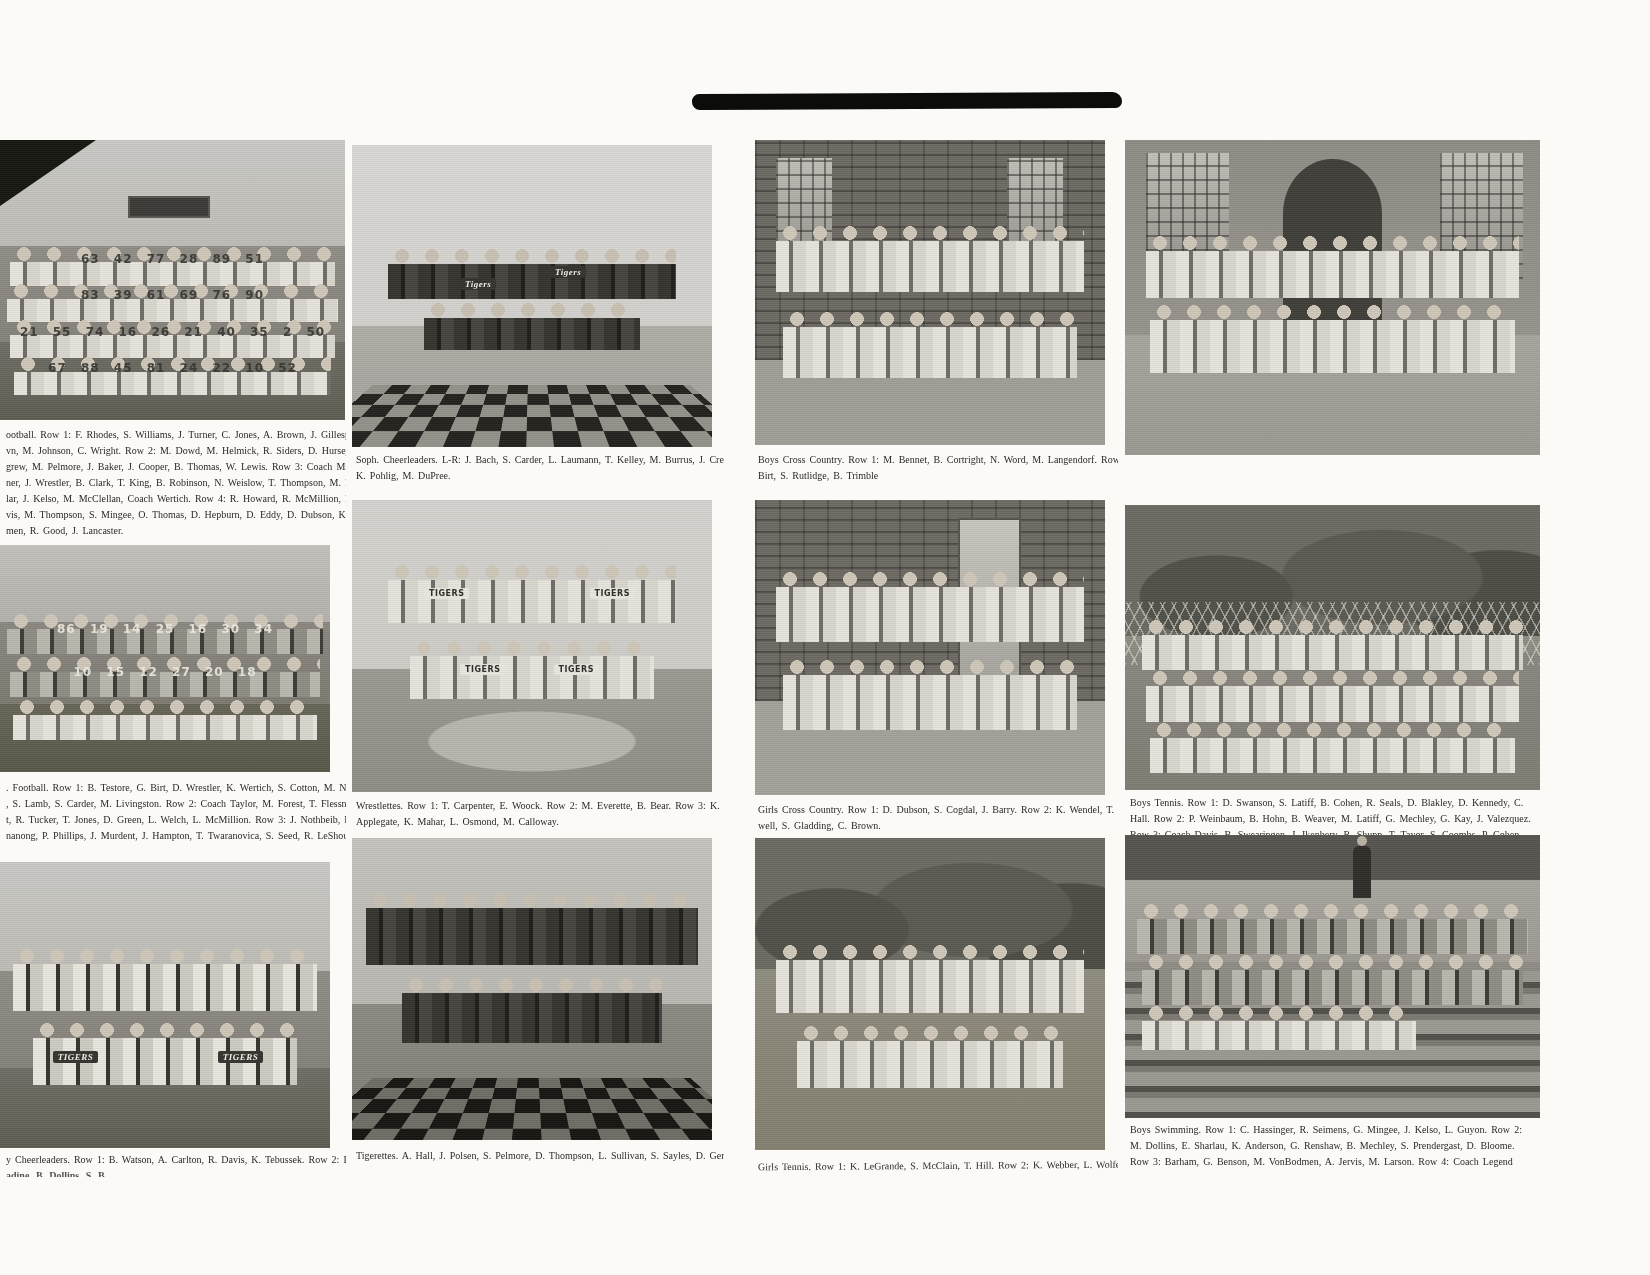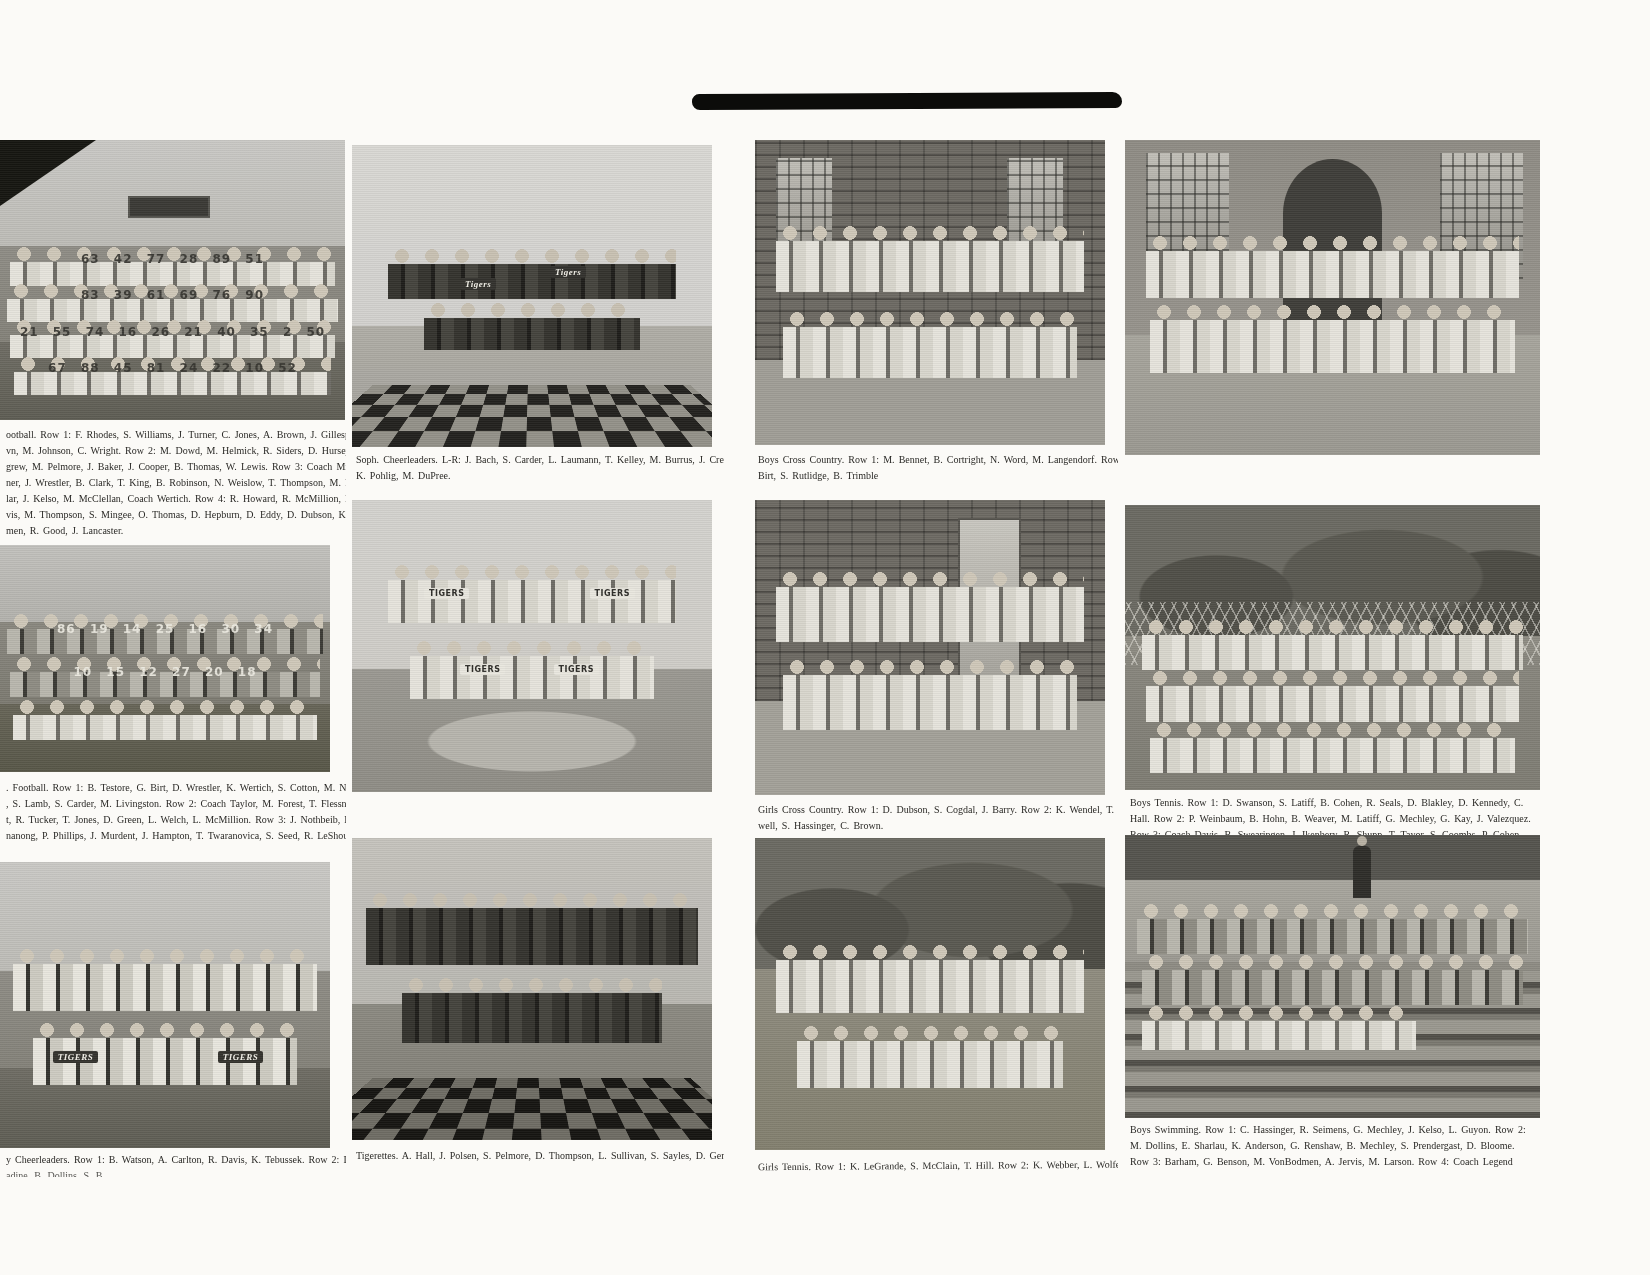--- a/index.html
+++ b/index.html
@@ -58,21 +58,21 @@
   .prow.mix{--shirt:#b9b7ae;--gap:#3c3b35;--shirt2:#8e8c83;}
   .jrow{position:absolute;left:0;right:0;text-align:center;
         font:bold 12px "DejaVu Sans",sans-serif;color:#34332e;word-spacing:9px;letter-spacing:1px;opacity:.9;}
   .jrow.light{color:#efede4;}
   .chip{position:absolute;font:italic bold 9px "Liberation Serif",serif;color:#f2f0e8;background:#34332e;
         padding:1px 5px;border-radius:2px;letter-spacing:.5px;}
   .chip.lt{font:bold 8px "DejaVu Sans",sans-serif;font-style:normal;background:#e9e7df;color:#2e2d29;}
   
   .cap{position:absolute;overflow:hidden;font-size:10px;line-height:16px;word-spacing:1.6px;color:#2b2a27;}
   .capline{white-space:nowrap;overflow:hidden;}
-  .cutline{height:9px;overflow:hidden;opacity:.8;}
+  .cutline{height:9px;overflow:hidden;opacity:.8;font-weight:bold;}
 </style>
 </head>
 <body>
 
 <div class="page">
 
   <div class="spine" style="left:692px;top:93px;width:430px;height:16px"></div>
 
   <div class="ph ph-field" style="left:0;top:140px;width:345px;height:280px">
     <div class="wedge"></div>
@@ -144,30 +144,34 @@
 
   <div class="ph ph-gym" style="left:352px;top:500px;width:360px;height:292px">
     <div class="mat"></div>
     <div class="prow" style="left:10%;right:10%;top:22%;height:20%"></div>
     <div class="prow" style="left:16%;right:16%;top:48%;height:20%"></div>
     <span class="chip lt" style="left:20%;top:30%">TIGERS</span>
     <span class="chip lt" style="left:66%;top:30%">TIGERS</span>
     <span class="chip lt" style="left:30%;top:56%">TIGERS</span>
     <span class="chip lt" style="left:56%;top:56%">TIGERS</span>
   </div>
+  <figcaption class="cap" style="left:356px;top:798px;width:368px">
+    <div class="capline">Wrestlettes. Row 1: T. Carpenter, E. Woock. Row 2: M. Everette, B. Bear. Row 3: K.</div>
+    <div class="capline">Applegate, K. Mahar, L. Osmond, M. Calloway.</div>
+  </figcaption>
 
   <div class="ph" style="left:755px;top:500px;width:350px;height:295px;background:#a3a199">
     <div class="brick" style="left:0;right:0;top:0;height:68%"></div>
     <div class="door" style="left:58%;top:6%;width:18%;height:56%"></div>
     <div class="prow" style="left:6%;right:6%;top:24%;height:24%"></div>
     <div class="prow" style="left:8%;right:8%;top:54%;height:24%"></div>
   </div>
   <figcaption class="cap" style="left:758px;top:802px;width:360px">
     <div class="capline">Girls Cross Country. Row 1: D. Dubson, S. Cogdal, J. Barry. Row 2: K. Wendel, T. Black-</div>
-    <div class="capline">well, S. Hassinger, C. Brown.</div>
+    <div class="capline">well, S. Gladding, C. Brown.</div>
   </figcaption>
 
   <div class="ph ph-court" style="left:1125px;top:505px;width:415px;height:285px">
     <div class="trees" style="left:0;right:0;top:0;height:46%"></div>
     <div class="fence" style="left:0;right:0;top:34%;height:22%"></div>
     <div class="prow" style="left:4%;right:4%;top:40%;height:18%"></div>
     <div class="prow" style="left:5%;right:5%;top:58%;height:18%"></div>
     <div class="prow" style="left:6%;right:6%;top:76%;height:18%"></div>
   </div>
   <figcaption class="cap" style="left:1130px;top:795px;width:425px">
@@ -206,18 +210,18 @@
   </figcaption>
 
   <div class="ph ph-pool" style="left:1125px;top:835px;width:415px;height:283px">
     <div class="bleachers"></div>
     <div class="coach" style="left:55%;top:4%"></div>
     <div class="prow mix" style="left:3%;right:3%;top:24%;height:18%"></div>
     <div class="prow mix" style="left:4%;right:4%;top:42%;height:18%"></div>
     <div class="prow" style="left:4%;right:30%;top:60%;height:16%"></div>
   </div>
   <figcaption class="cap" style="left:1130px;top:1122px;width:425px">
-    <div class="capline">Boys Swimming. Row 1: C. Hassinger, R. Seimens, G. Mechley, J. Kelso, L. Guyon. Row 2:</div>
+    <div class="capline">Boys Swimming. Row 1: C. Hassinger, R. Seimens, G. Mingee, J. Kelso, L. Guyon. Row 2:</div>
     <div class="capline">M. Dollins, E. Sharlau, K. Anderson, G. Renshaw, B. Mechley, S. Prendergast, D. Bloome.</div>
     <div class="capline">Row 3: Barham, G. Benson, M. VonBodmen, A. Jervis, M. Larson. Row 4: Coach Legend</div>
   </figcaption>
 
 </div>
 
 </body></html>

